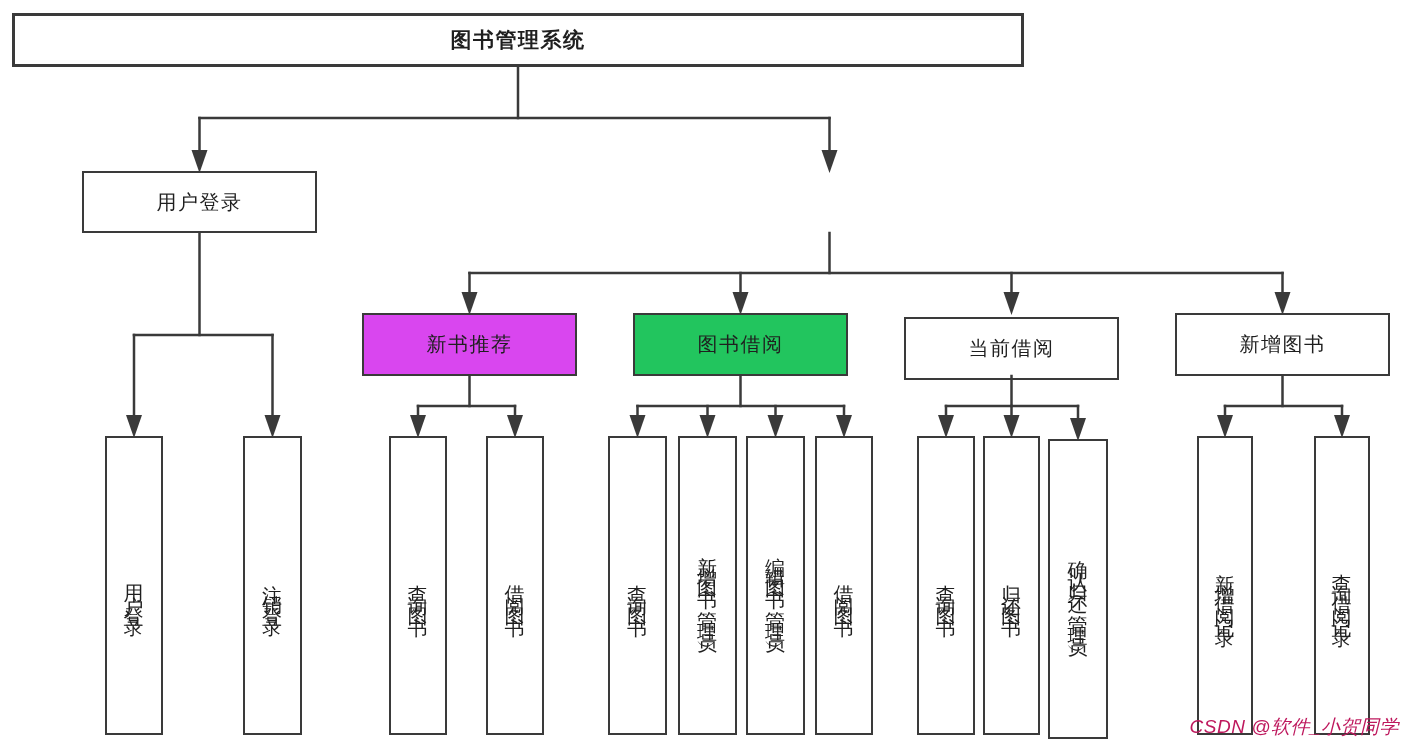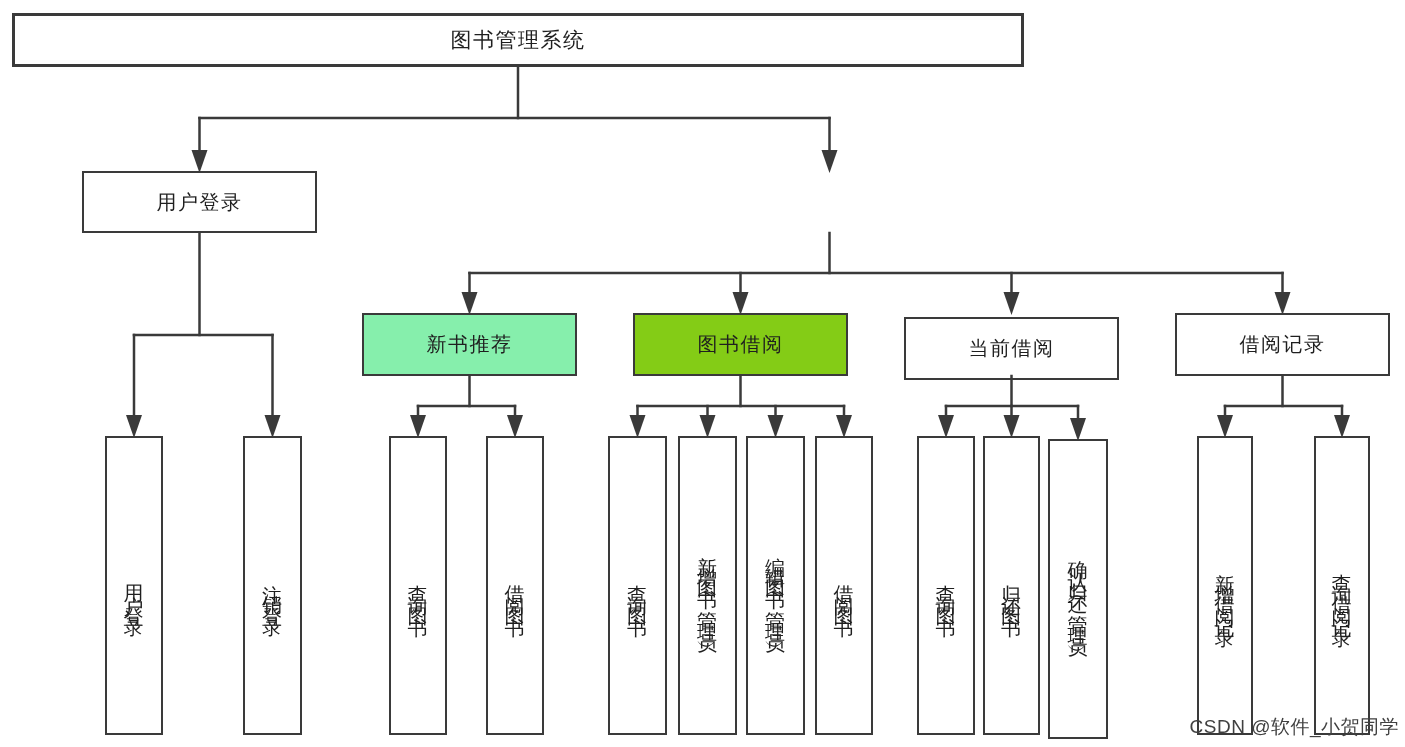--- a/index.html
+++ b/index.html
@@ -107,38 +107,38 @@
       <polygon points="1003.5,415 1019.5,415 1011.5,438" fill="#3a3a3a"></polygon>
       <line x1="1078" y1="406" x2="1078" y2="423" stroke="#3a3a3a" stroke-width="2.5" stroke-linecap="square"></line>
       <polygon points="1070,418 1086,418 1078,441" fill="#3a3a3a"></polygon>
       <line x1="1282.5" y1="376" x2="1282.5" y2="406" stroke="#3a3a3a" stroke-width="2.5" stroke-linecap="square"></line>
       <line x1="1225" y1="406" x2="1342" y2="406" stroke="#3a3a3a" stroke-width="2.5" stroke-linecap="square"></line>
       <line x1="1225" y1="406" x2="1225" y2="420" stroke="#3a3a3a" stroke-width="2.5" stroke-linecap="square"></line>
       <polygon points="1217,415 1233,415 1225,438" fill="#3a3a3a"></polygon>
       <line x1="1342" y1="406" x2="1342" y2="420" stroke="#3a3a3a" stroke-width="2.5" stroke-linecap="square"></line>
       <polygon points="1334,415 1350,415 1342,438" fill="#3a3a3a"></polygon>
     </svg>
-  <div class="watermark" style="color: #404040;">CSDN @软件_小贺同学</div>
-<div class="node horz root" style="left: 12px; top: 13px; width: 1012px; height: 54px; border-color: rgb(58, 58, 58); background: rgb(255, 255, 255); color: rgb(31, 31, 31);">
+  <div class="watermark" style="color: #be185d; font-style: italic;">CSDN @软件_小贺同学</div>
+<div class="node horz root" style="left: 12px; top: 13px; width: 1012px; height: 54px; border-color: rgb(58, 58, 58); background: rgb(255, 255, 255); color: rgb(31, 31, 31); font-weight: bold;">
       <span>图书管理系统</span>
     </div>
     <div class="node horz" style="left: 82px; top: 171px; width: 235px; height: 62px; border-color: rgb(58, 58, 58); background: rgb(255, 255, 255); color: rgb(31, 31, 31);">
       <span>用户登录</span>
     </div>
-    <div class="node horz" style="left: 362px; top: 313px; width: 215px; height: 63px; border-color: rgb(58, 58, 58); background: #86efac; color: rgb(31, 31, 31);">
+    <div class="node horz" style="left: 362px; top: 313px; width: 215px; height: 63px; border-color: rgb(58, 58, 58); background: #d946ef; color: rgb(31, 31, 31);">
       <span>新书推荐</span>
     </div>
-    <div class="node horz" style="left: 633px; top: 313px; width: 215px; height: 63px; border-color: rgb(58, 58, 58); background: #84cc16; color: rgb(31, 31, 31);">
+    <div class="node horz" style="left: 633px; top: 313px; width: 215px; height: 63px; border-color: rgb(58, 58, 58); background: #22c55e; color: rgb(31, 31, 31);">
       <span>图书借阅</span>
     </div>
     <div class="node horz" style="left: 904px; top: 317px; width: 215px; height: 63px; border-color: rgb(58, 58, 58); background: rgb(255, 255, 255); color: rgb(31, 31, 31);">
       <span>当前借阅</span>
     </div>
     <div class="node horz" style="left: 1175px; top: 313px; width: 215px; height: 63px; border-color: rgb(58, 58, 58); background: rgb(255, 255, 255); color: rgb(31, 31, 31);">
-      <span>借阅记录</span>
+      <span>新增图书</span>
     </div>
     <div class="node vert" style="left: 105px; top: 436px; width: 58px; height: 299px; border-color: rgb(58, 58, 58); background: rgb(255, 255, 255); color: rgb(31, 31, 31);">
       <span>用户登录</span>
     </div>
     <div class="node vert" style="left: 243px; top: 436px; width: 59px; height: 299px; border-color: rgb(58, 58, 58); background: rgb(255, 255, 255); color: rgb(31, 31, 31);">
       <span>注销登录</span>
     </div>
     <div class="node vert" style="left: 389px; top: 436px; width: 58px; height: 299px; border-color: rgb(58, 58, 58); background: rgb(255, 255, 255); color: rgb(31, 31, 31);">
       <span>查询图书</span>
     </div>

